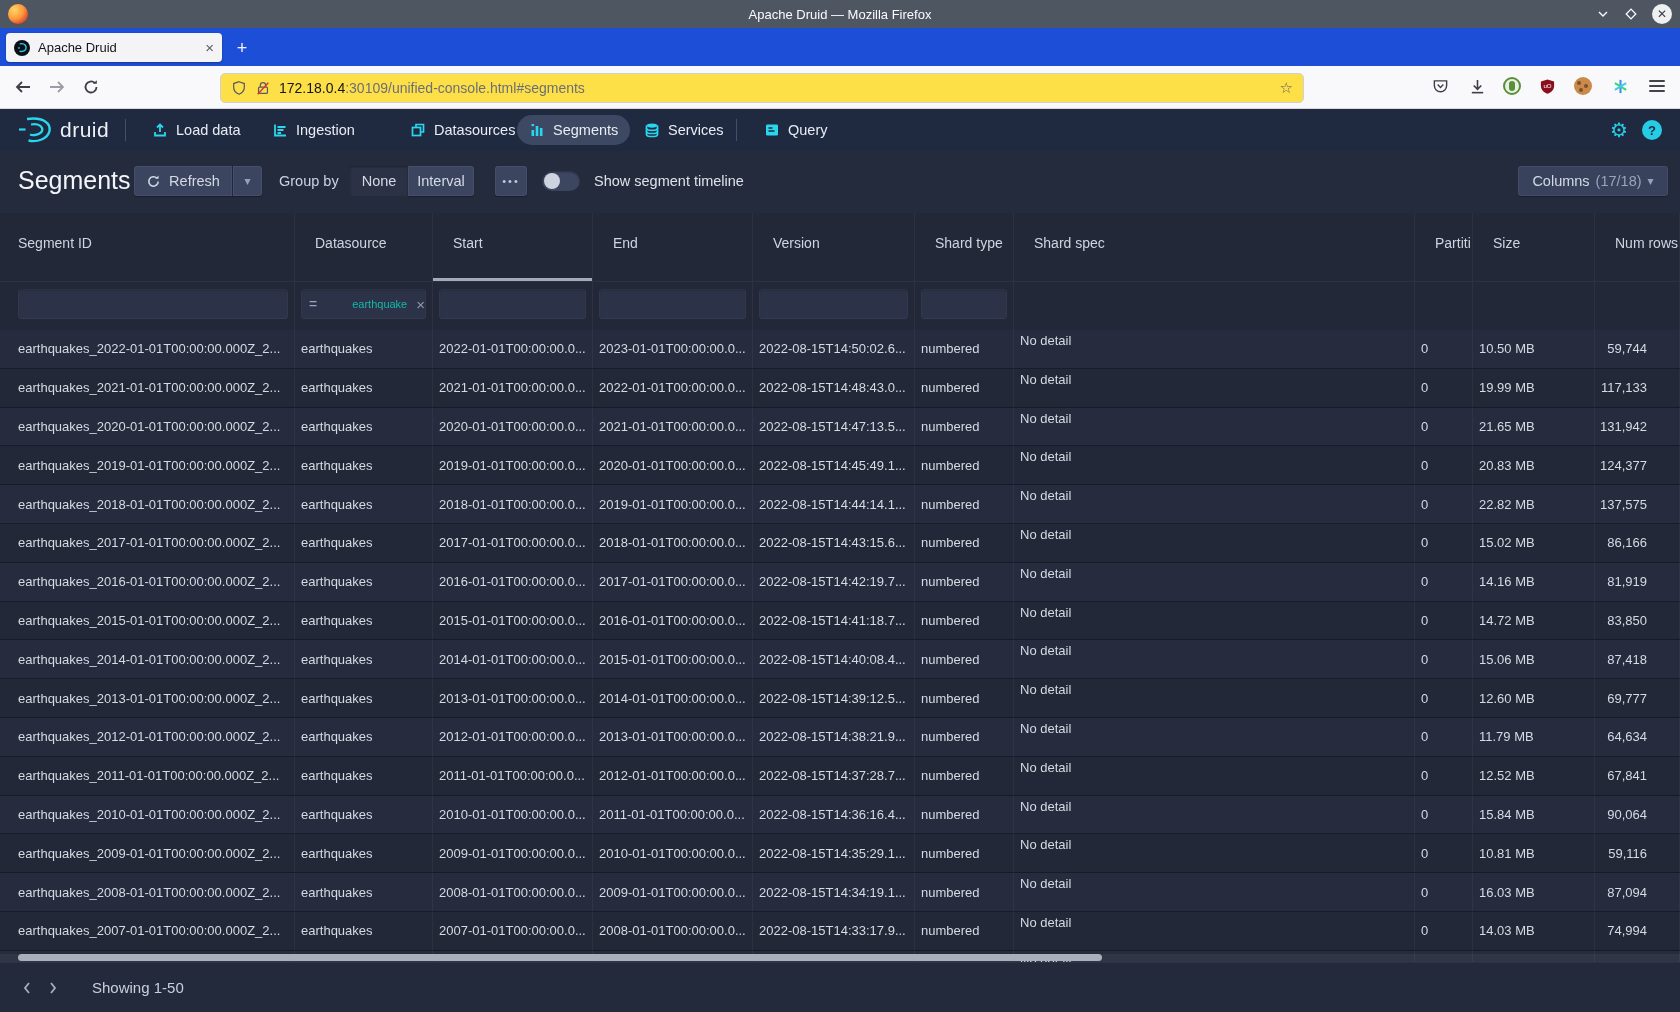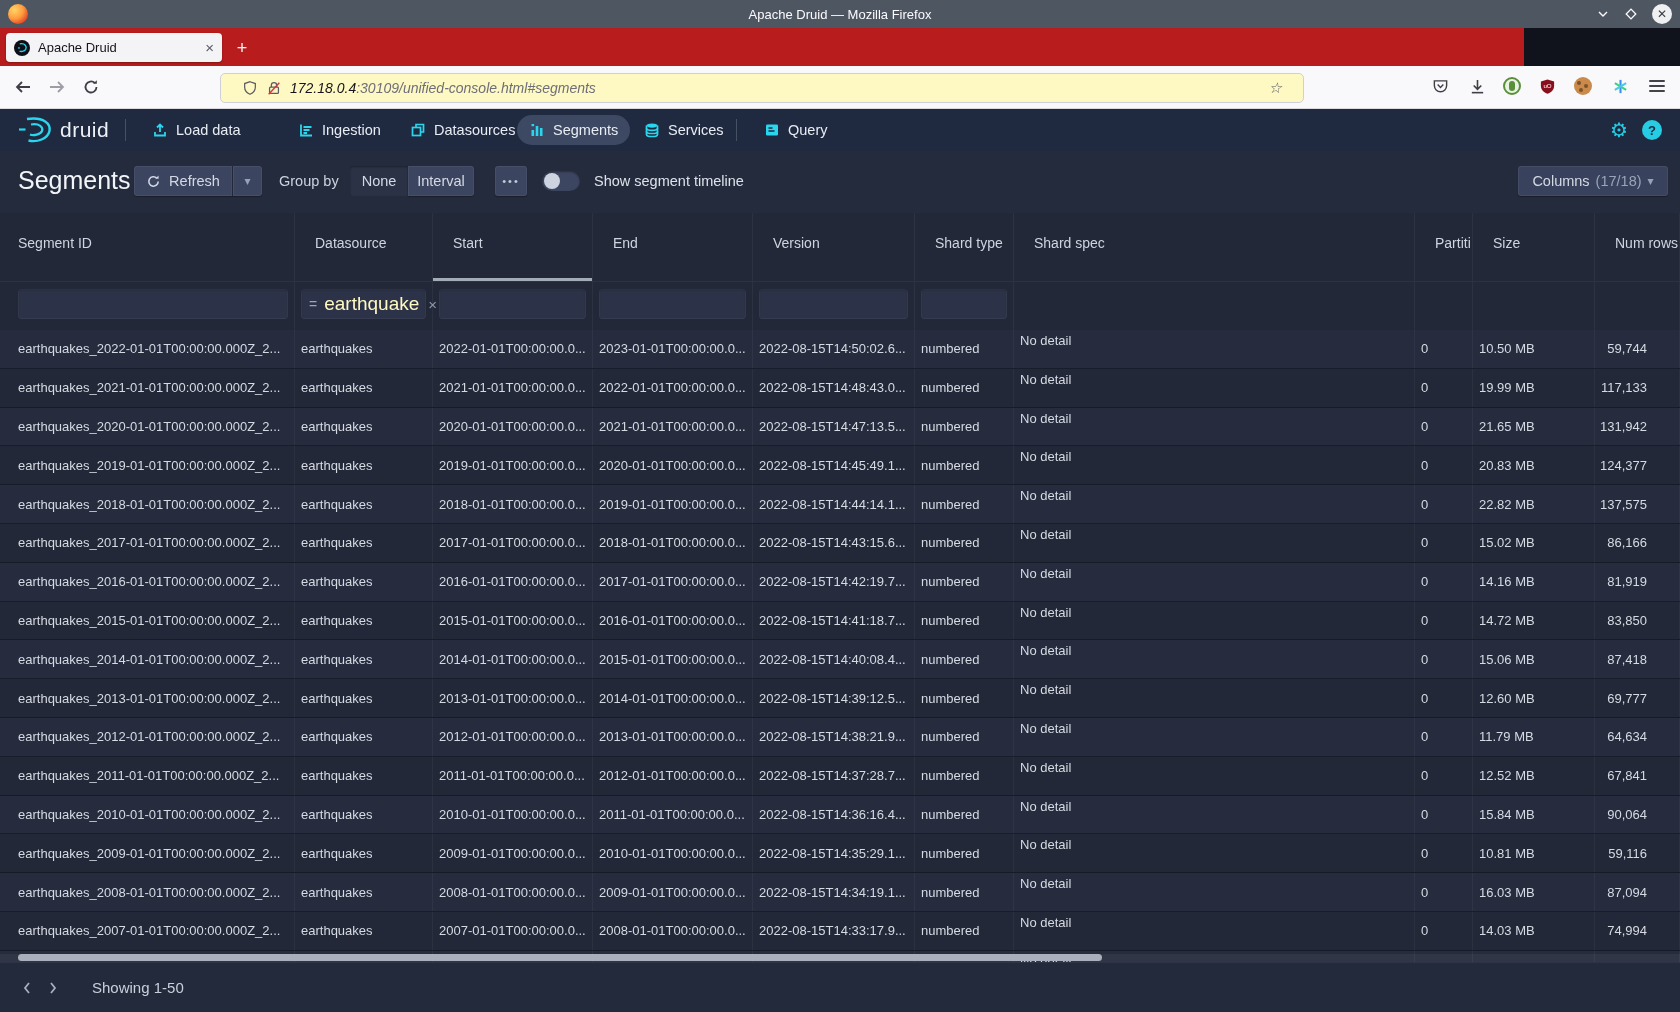--- a/index.html
+++ b/index.html
@@ -9,33 +9,33 @@
 
   
   .titlebar{left:0;top:0;width:1680px;height:28px;background:#4e5661;display:flex;align-items:center;}
   .ff-logo{position:absolute;left:8px;top:4px;width:20px;height:20px;border-radius:50%;
     background:radial-gradient(circle at 32% 30%,#ffd567,#ff9a3d 45%,#e4562c 72%,#b5305a 100%);}
   .win-title{width:100%;text-align:center;color:#fbfbfe;font-size:13px;}
   .win-controls{position:absolute;right:0;top:0;height:28px;display:flex;align-items:center;gap:14px;padding-right:8px;}
   .wc-close{width:20px;height:20px;border-radius:50%;background:#eef0f2;color:#3a3f46;font-size:12px;
     display:flex;align-items:center;justify-content:center;line-height:1;}
 
-  .tabbar{left:0;top:28px;width:1524px;height:38px;background:#b91c1c;}
+  .tabbar{left:0;top:28px;width:1680px;height:38px;background:#1d4ed8;}
   .tab{position:absolute;left:6px;top:5px;width:216px;height:29px;background:#f4f4f7;border-radius:4px;
     display:flex;align-items:center;padding:0 8px;box-sizing:border-box;box-shadow:0 1px 2px rgba(0,0,0,.3);}
   .tab-title{flex:1;margin-left:8px;font-size:13px;color:#15141a;white-space:nowrap;overflow:hidden;}
   .tab-close{color:#5b5b66;font-size:15px;line-height:1;}
   .favicon{width:16px;height:16px;border-radius:50%;background:#0c0f17;display:flex;align-items:center;justify-content:center;}
   .newtab{position:absolute;left:230px;top:8px;width:24px;height:24px;color:#f4f4f7;font-size:18px;
     display:flex;align-items:center;justify-content:center;}
 
   .toolbar{left:0;top:66px;width:1680px;height:43px;background:#f9f9fb;border-bottom:1px solid #d8d8de;box-sizing:border-box;}
   .navbtn{position:absolute;top:76px;width:22px;height:22px;display:flex;align-items:center;justify-content:center;}
-  .urlbar{position:absolute;left:220px;top:73px;width:1084px;height:30px;background:#fef9c3;border:1px solid #cfcfd8;
-    border-radius:5px;box-sizing:border-box;display:flex;align-items:center;padding:0 21px;font-style:italic;}
+  .urlbar{position:absolute;left:220px;top:73px;width:1084px;height:30px;background:#fde047;border:1px solid #cfcfd8;
+    border-radius:5px;box-sizing:border-box;display:flex;align-items:center;padding:0 10px;}
   .url-text{font-size:14px;margin-left:8px;white-space:nowrap;}
   .url-host{color:#15141a;}
   .url-rest{color:#6e6e78;}
   .url-star{margin-left:auto;color:#5b5b63;font-size:15px;}
   .ext-btn{position:absolute;top:72px;width:28px;height:28px;display:flex;align-items:center;justify-content:center;}
   .cookie{width:18px;height:18px;border-radius:50%;background:#c98a4b;position:relative;overflow:hidden;}
   .cookie i{position:absolute;width:4px;height:4px;border-radius:50%;background:#7e5227;}
   .greenext{width:18px;height:18px;border-radius:50%;background:#e9f3e2;border:2px solid #5a8f3c;box-sizing:border-box;
     display:flex;align-items:center;justify-content:center;}
   .greenext i{width:6px;height:10px;border-radius:3px;background:#5a8f3c;}
@@ -83,21 +83,21 @@
     box-sizing:border-box;overflow:hidden;white-space:nowrap;}
   .th:first-child{padding-left:18px;}
   .sortbar{position:absolute;left:0;right:0;bottom:0;height:3px;background:#a3abb9;}
   .tfilter{left:0;top:282px;width:1680px;height:48px;background:#222838;}
   .fcell{border-right:1px solid rgba(255,255,255,.05);box-sizing:border-box;}
   .fbox{height:30px;margin:7px 6px 0 6px;background:#2c3348;border-radius:3px;
     box-shadow:inset 0 0 0 1px rgba(255,255,255,.05),inset 0 1px 2px rgba(0,0,0,.3);
     display:flex;align-items:center;padding:0 8px;box-sizing:border-box;gap:7px;}
   .fcell:first-child .fbox{margin-left:18px;}
   .tag-eq{color:#9aa6bb;font-size:14px;}
-  .tag-val{color:#fef9c3;font-size:19px;}
+  .tag-val{color:#14b8a6;font-size:11px;margin-left:28px;}
   .tag-x{color:#8f99ac;font-size:15px;margin-left:2px;}
 
   .tbody{left:0;top:330px;width:1680px;height:632px;overflow:hidden;background:#212736;}
   .trow{height:38.8px;border-bottom:1px solid rgba(8,12,22,.45);box-sizing:border-box;background:#222837;}
   .trow.odd{background:#262c3e;}
   .td{display:flex;align-items:center;padding:0 6px;font-size:13px;color:#d5dae3;
     border-right:1px solid rgba(255,255,255,.045);box-sizing:border-box;overflow:hidden;white-space:nowrap;}
   .td.first{padding-left:18px;}
   .td.spec{align-items:flex-start;padding-top:3px;}
   .td.num{justify-content:flex-end;padding-right:32px;}
@@ -227,21 +227,21 @@
       <span class="brand-text">druid</span>
     </div>
     <div class="nav-sep" style="left:125px"></div>
     <div class="nav-item" style="left:140px">
       <svg width="16" height="16" viewBox="0 0 16 16">
         <path d="M3 10v3.5h10V10" fill="none" stroke="#29d6ee" stroke-width="1.8"></path>
         <path d="M8 2.5v7.5M5 5.5 8 2.5l3 3" fill="none" stroke="#29d6ee" stroke-width="1.8"></path>
       </svg>
       <span>Load data</span>
     </div>
-    <div class="nav-item" style="left:286px">
+    <div class="nav-item" style="left:260px">
       <svg width="16" height="16" viewBox="0 0 16 16">
         <path d="M3 2.5v11h11" fill="none" stroke="#29d6ee" stroke-width="1.8"></path>
         <path d="M5.5 5h8M5.5 8h6M5.5 11h3.5" stroke="#29d6ee" stroke-width="2"></path>
       </svg>
       <span>Ingestion</span>
     </div>
     <div class="nav-item" style="left:398px">
       <svg width="16" height="16" viewBox="0 0 16 16">
         <rect x="2.5" y="5.5" width="8" height="8" fill="none" stroke="#29d6ee" stroke-width="1.7"></rect>
         <path d="M6 5.5V2.5h7.5V10H11" fill="none" stroke="#29d6ee" stroke-width="1.7"></path>

